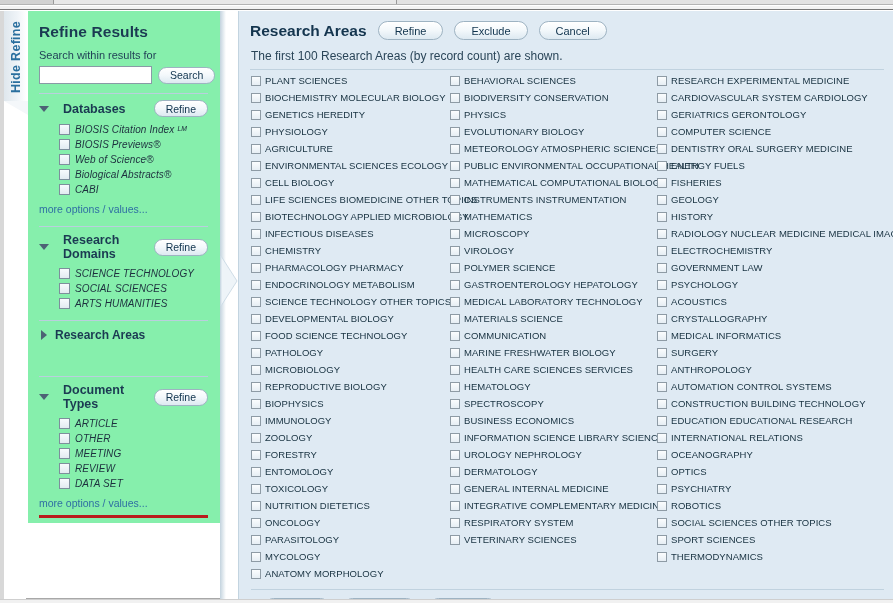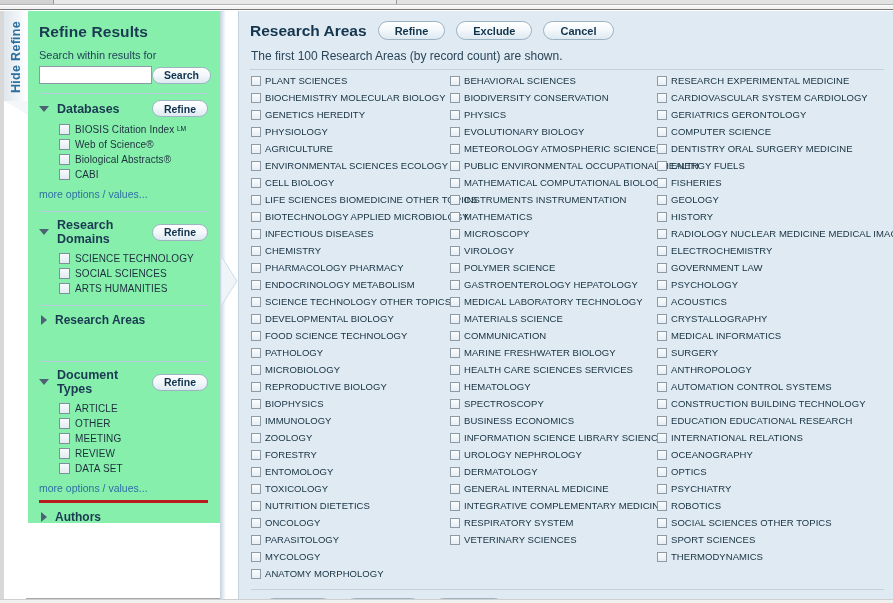--- a/index.html
+++ b/index.html
@@ -108,73 +108,73 @@
     background: linear-gradient(to right, #c3d3de 0%, #ffffff 100%);
   }
 
   .panel-title {
     font-size: 15.5px; font-weight: bold; color: #1b3a52;
     margin: 2px 0 8px 0; letter-spacing: 0.1px;
   }
   .search-within-label {
     font-size: 11px; color: #1f3d55; margin-bottom: 5px;
   }
-  .search-row { display: flex; align-items: center; gap: 0; }
+  .search-row { display: flex; align-items: center; gap: 6px; }
   .search-box {
     width: 113px; height: 18px;
     border: 1px solid #8a9aa6;
     background: #ffffff;
     font-size: 11px;
     padding: 1px 3px;
     color: #222;
   }
   .pill-btn {
     display: inline-flex; align-items: center; justify-content: center;
     height: 17px;
     padding: 0 11px;
     border: 1px solid #9eb3c2;
     border-radius: 9px;
     background: linear-gradient(to bottom, #ffffff 0%, #f3f8fb 48%, #dde9f1 100%);
     color: #10334d;
     font-size: 10.5px;
-    font-weight: bold;
+    font-weight: normal;
     cursor: pointer;
     white-space: nowrap;
     box-shadow: 0 1px 0 rgba(255,255,255,0.85) inset;
   }
   .pill-btn.big {
     height: 19px; padding: 0 16px; font-size: 11px; border-radius: 10px;
   }
 
   .facet-sep {
     border-top: 1px solid #b9cfdd;
     margin: 9px 0 0 0;
   }
   .facet-head {
     display: flex; align-items: center; justify-content: space-between;
     padding: 6px 0 4px 0;
   }
-  .facet-head-left { display: flex; align-items: center; gap: 8px; }
+  .facet-head-left { display: flex; align-items: center; gap: 14px; }
   .tri {
     width: 0; height: 0; display: inline-block;
   }
   .tri-down {
     border-left: 5px solid transparent;
     border-right: 5px solid transparent;
     border-top: 6px solid #4d6275;
   }
   .tri-right {
     border-top: 5px solid transparent;
     border-bottom: 5px solid transparent;
     border-left: 6px solid #4d6275;
   }
   .facet-title {
     font-size: 12.5px; font-weight: bold; color: #1b3a52;
   }
-  .facet-list { margin: 1px 0 2px 0; padding: 0 0 0 20px; }
+  .facet-list { margin: 1px 0 2px 0; padding: 0 0 0 20px; font-style: italic; }
   .facet-item {
     display: flex; align-items: center; gap: 5px;
     padding: 2px 0;
   }
   .cb {
     width: 11px; height: 11px; flex: 0 0 11px;
     border: 1px solid #7d8f9c;
     background: linear-gradient(to bottom, #f7fbfd, #e2ebf1);
     cursor: pointer;
   }
@@ -295,20 +295,24 @@
         </div>
         <div class="pill-btn">Refine</div>
       </div>
       <div class="facet-list">
         <div class="facet-item">
           <span class="cb"></span>
           <span class="facet-label">BIOSIS Citation Index ᴸᴹ</span>
         </div>
         <div class="facet-item">
           <span class="cb"></span>
+          <span class="facet-label">BIOSIS Previews®</span>
+        </div>
+        <div class="facet-item">
+          <span class="cb"></span>
           <span class="facet-label">Web of Science®</span>
         </div>
         <div class="facet-item">
           <span class="cb"></span>
           <span class="facet-label">Biological Abstracts®</span>
         </div>
         <div class="facet-item">
           <span class="cb"></span>
           <span class="facet-label">CABI</span>
         </div>

